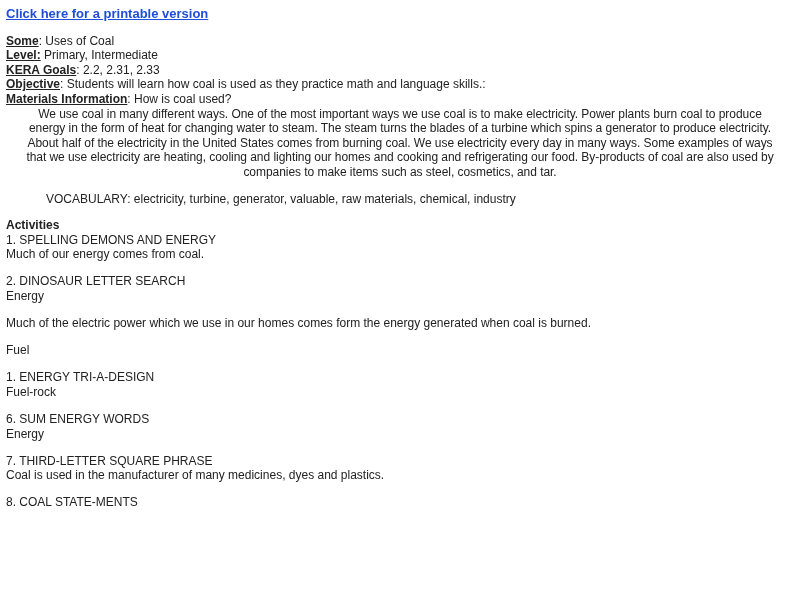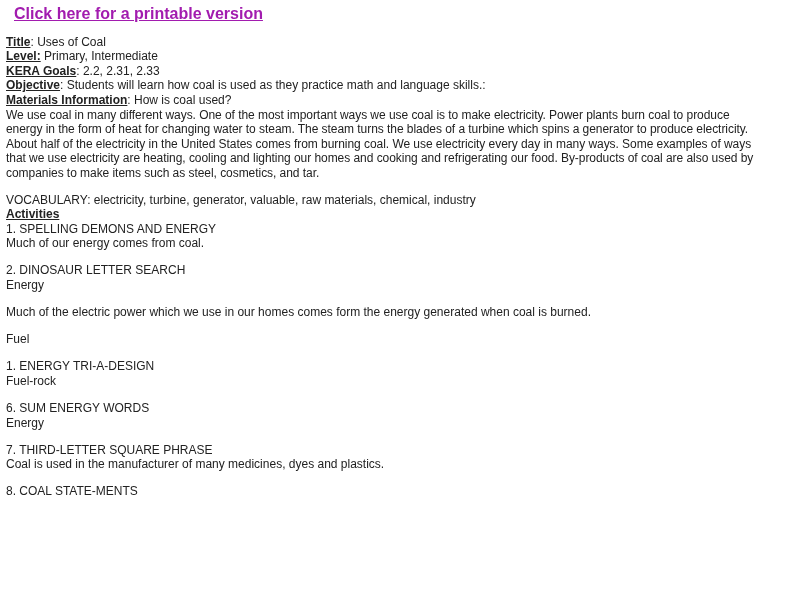--- a/index.html
+++ b/index.html
@@ -16,66 +16,67 @@
       line-height: 14.6px;
       color: #222222;
     }
     .page {
       position: relative;
       padding: 6px 6px 0 6px;
     }
     .print-link {
       display: inline-block;
       font-weight: bold;
-      color: #a21caf;
+      color: #1d4ed8;
       text-decoration: underline;
-      font-size: 16px;
+      font-size: 13px;
       margin-top: 1px;
-      margin-left: 8px;
     }
     .meta {
       margin-top: 12px;
     }
     .meta-row {
       display: block;
       white-space: nowrap;
     }
     .meta-label {
       font-weight: bold;
       text-decoration: underline;
     }
     .bg-text {
       display: block;
       letter-spacing: -0.05px;
+      text-align: center;
     }
     .vocab {
       margin-top: 12px;
+      margin-left: 40px;
     }
     .activities-heading {
+      margin-top: 12px;
       font-weight: bold;
-      text-decoration: underline;
       display: block;
     }
     .activity {
       display: block;
       margin-bottom: 12.5px;
     }
     .activity-title, .activity-desc {
       display: block;
     }
   </style>
 </head>
 <body>
 
 <div class="page">
 
   <a class="print-link" href="#">Click here for a printable version</a>
 
   <div class="meta">
-    <span class="meta-row"><span class="meta-label">Title</span><span>: </span><span>Uses of Coal</span></span>
+    <span class="meta-row"><span class="meta-label">Some</span><span>: </span><span>Uses of Coal</span></span>
     <span class="meta-row"><span class="meta-label">Level:</span><span> </span><span>Primary, Intermediate</span></span>
     <span class="meta-row"><span class="meta-label">KERA Goals</span><span>: </span><span>2.2, 2.31, 2.33</span></span>
     <span class="meta-row"><span class="meta-label">Objective</span><span>: </span><span>Students will learn how coal is used as they practice math and language skills.:</span></span>
     <span class="meta-row"><span class="meta-label">Materials Information</span><span>: </span><span>How is coal used?</span></span>
   </div>
 
   <div class="background">
     <span class="bg-text">We use coal in many different ways. One of the most important ways we use coal is to make electricity. Power plants burn coal to produce</span>
     <span class="bg-text">energy in the form of heat for changing water to steam. The steam turns the blades of a turbine which spins a generator to produce electricity.</span>
     <span class="bg-text">About half of the electricity in the United States comes from burning coal. We use electricity every day in many ways. Some examples of ways</span>

